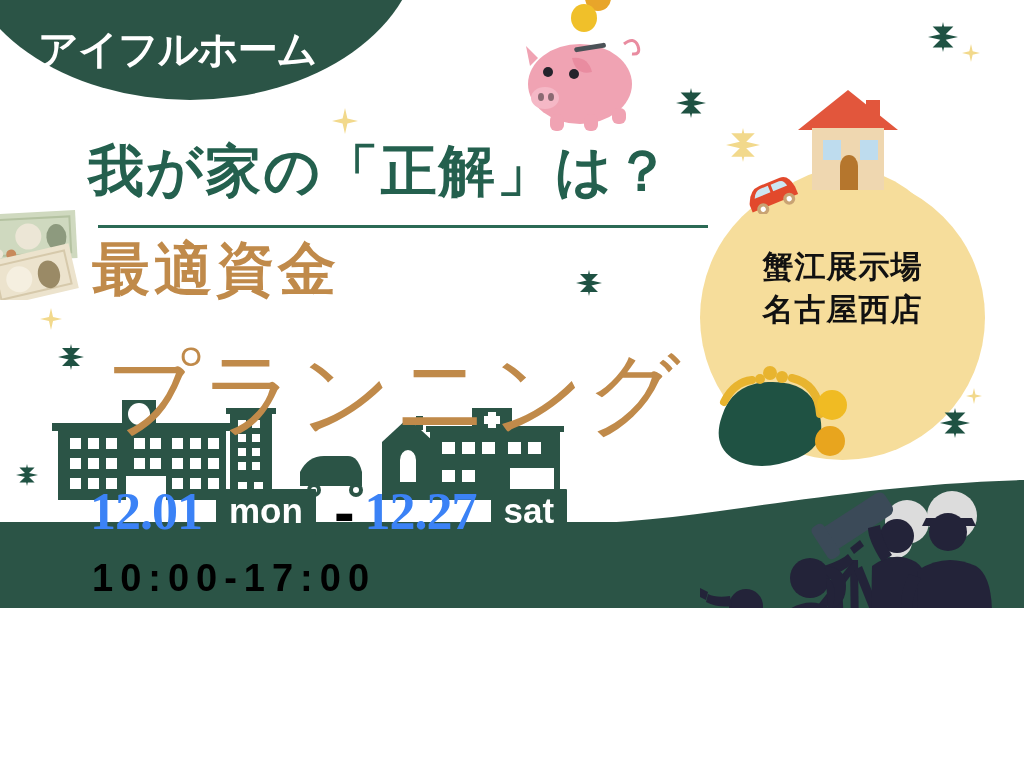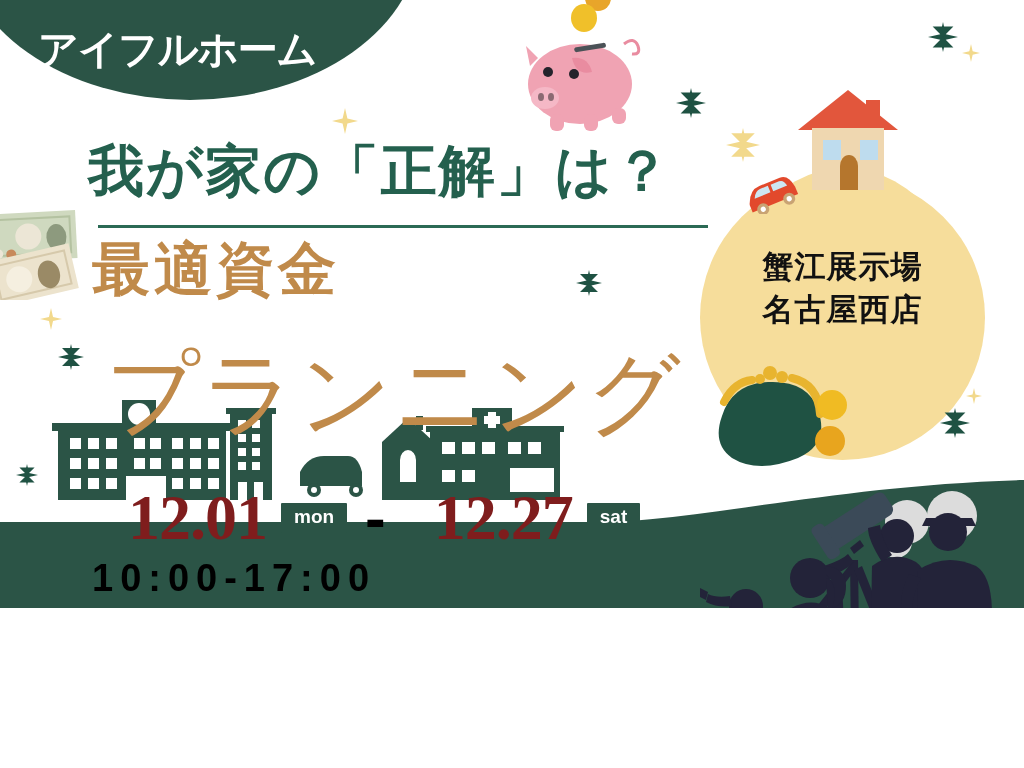--- a/index.html
+++ b/index.html
@@ -115,32 +115,31 @@
   
   #date-row {
     left: 90px;
     top: 486px;
     z-index: 11;
     display: flex;
     align-items: center;
     white-space: nowrap;
   }
   .date-num {
-    color: #7f1d1d;
-    font-size: 64px;
+    color: #3b82f6;
+    font-size: 52px;
     font-weight: 700;
     line-height: 1;
     font-family: "Liberation Serif", serif;
     letter-spacing: -1px;
-    margin-left: 38px;
   }
   .day-badge {
     background: #2b5446;
     color: #ffffff;
-    font-size: 19px;
+    font-size: 35px;
     font-weight: 700;
     border-radius: 1px;
     padding: 4px 13px 6px 13px;
     margin: 0 2px 0 14px;
     line-height: 1.05;
     font-family: "Liberation Sans", sans-serif;
   }
   #date-dash {
     color: #000000;
     font-size: 62px;

